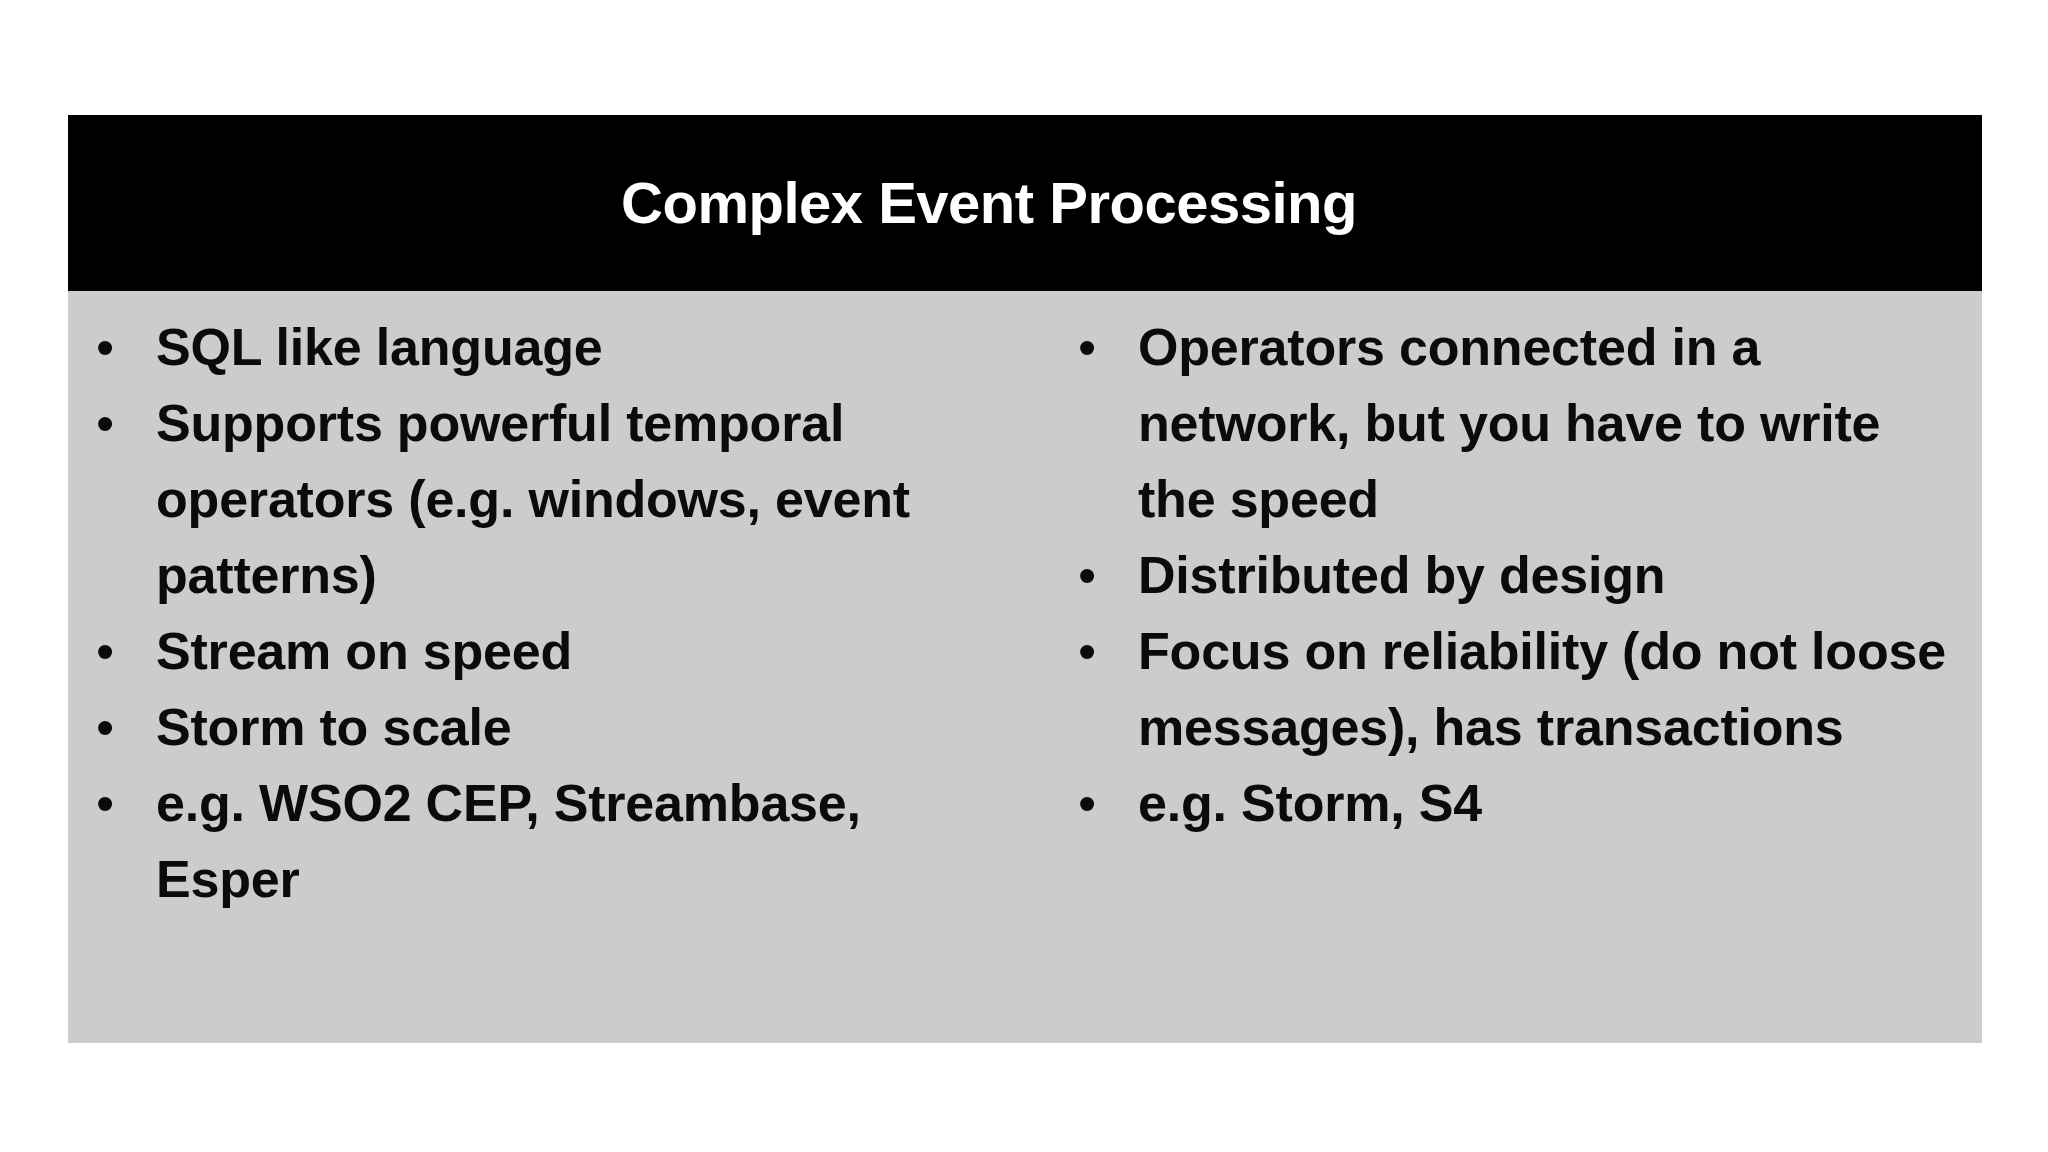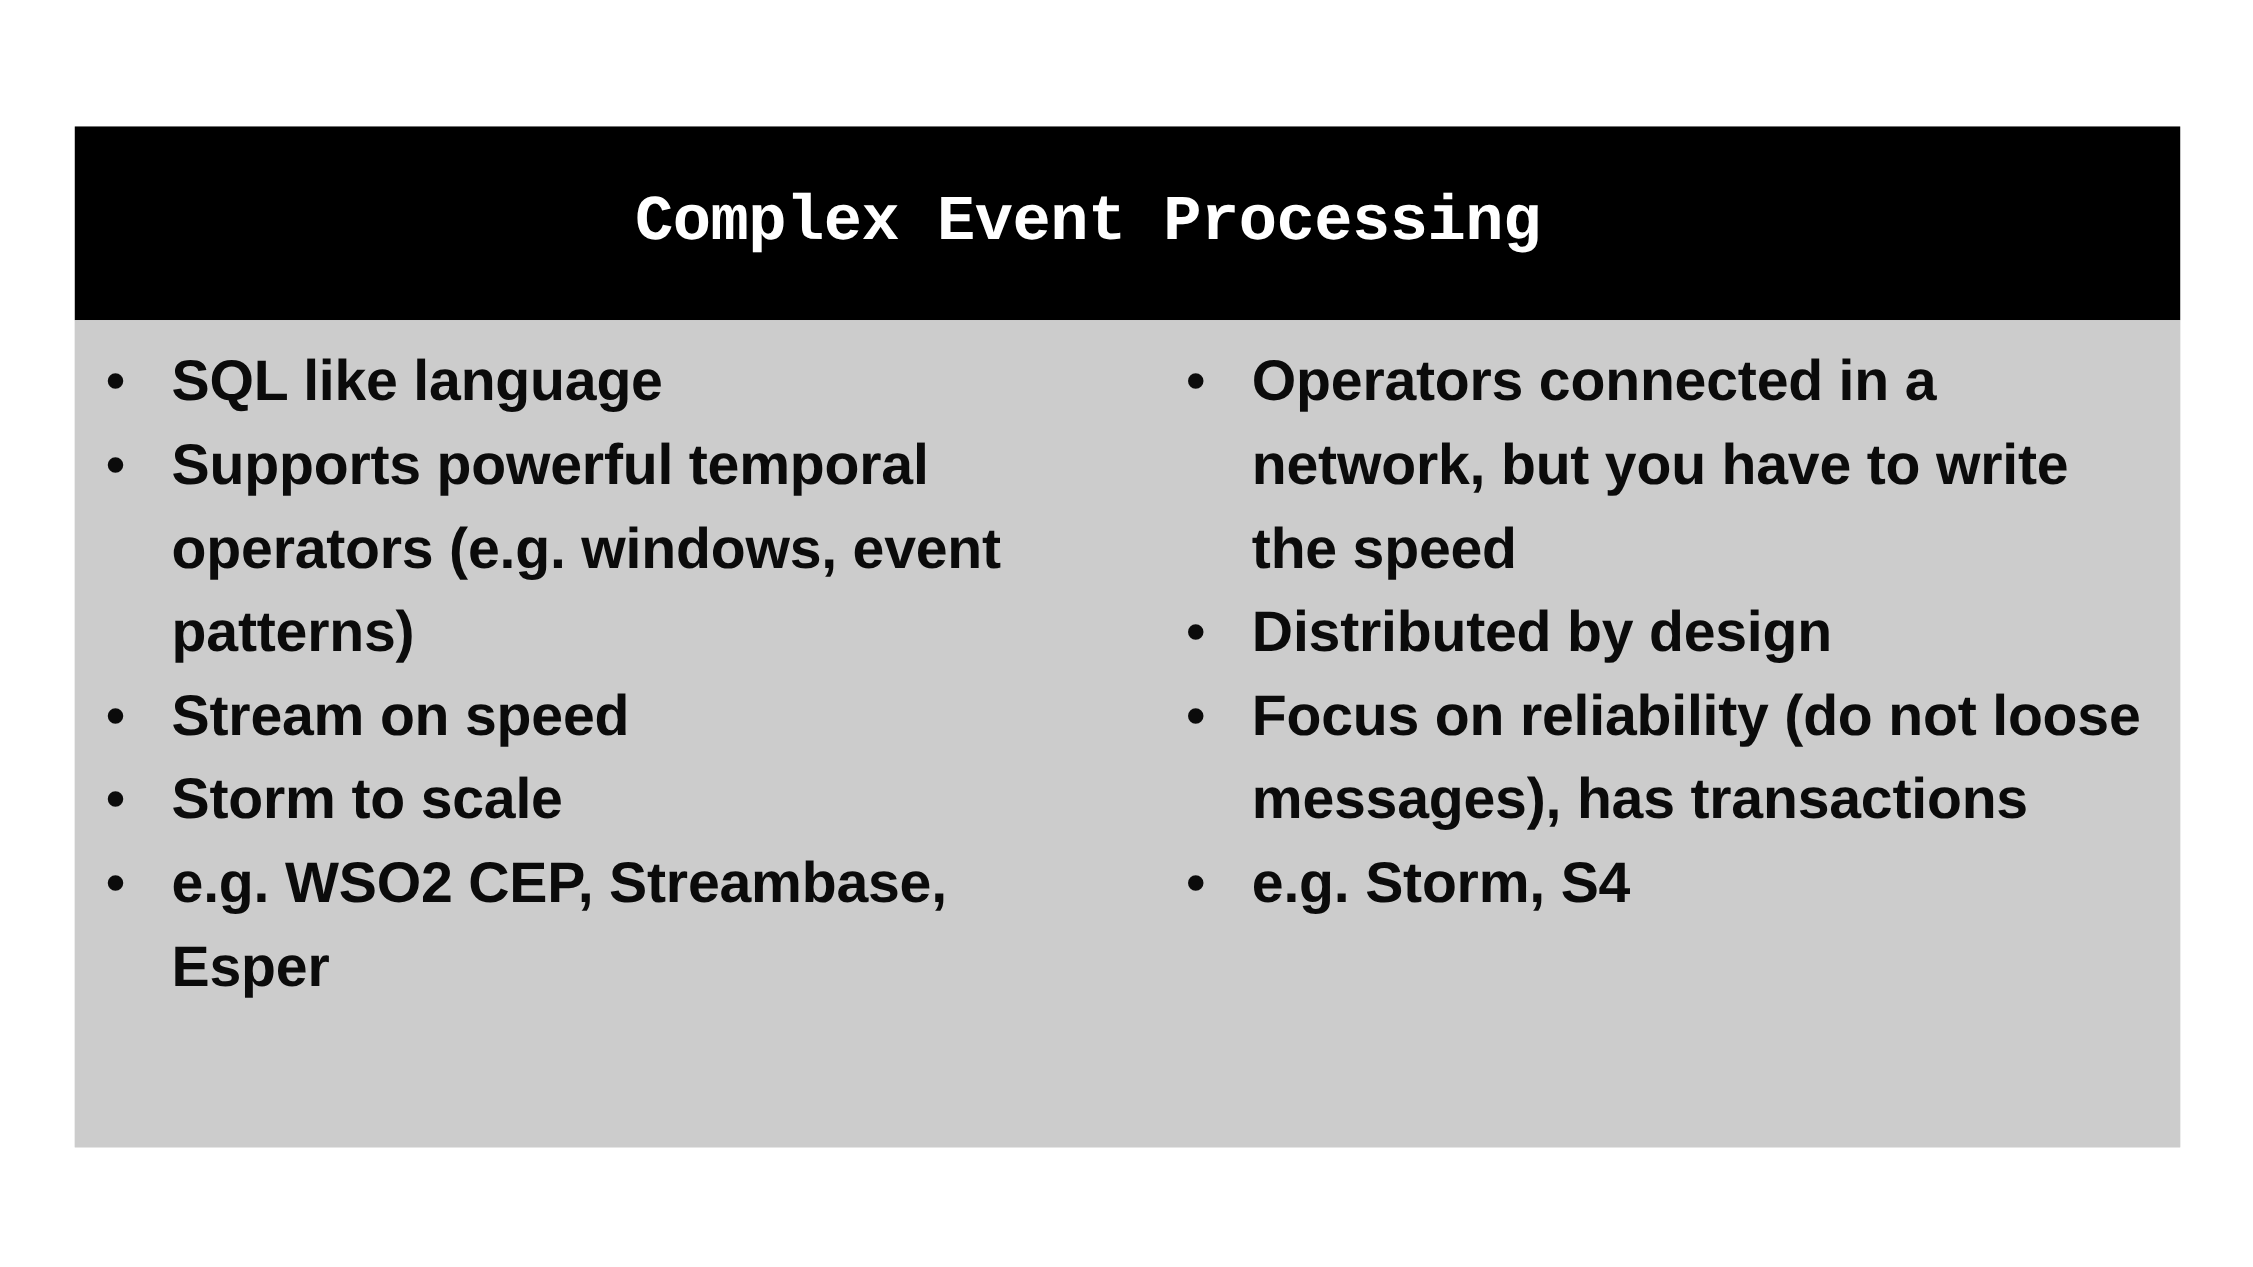--- a/index.html
+++ b/index.html
@@ -46,21 +46,20 @@
     justify-content: center;
     color: #ffffff;
     font-weight: bold;
     font-size: 58px;
     letter-spacing: -0.5px;
     line-height: 1.05;
   }
 
   .header-cell.left-header {
     padding-right: 72px;
-    font-family: Liberation Mono, monospace;
   }
 
   .header-cell.right-header {
     padding-right: 34px;
   }
 
   .table-body-row {
     display: flex;
     flex: 1 1 auto;
     background: #cccccc;

